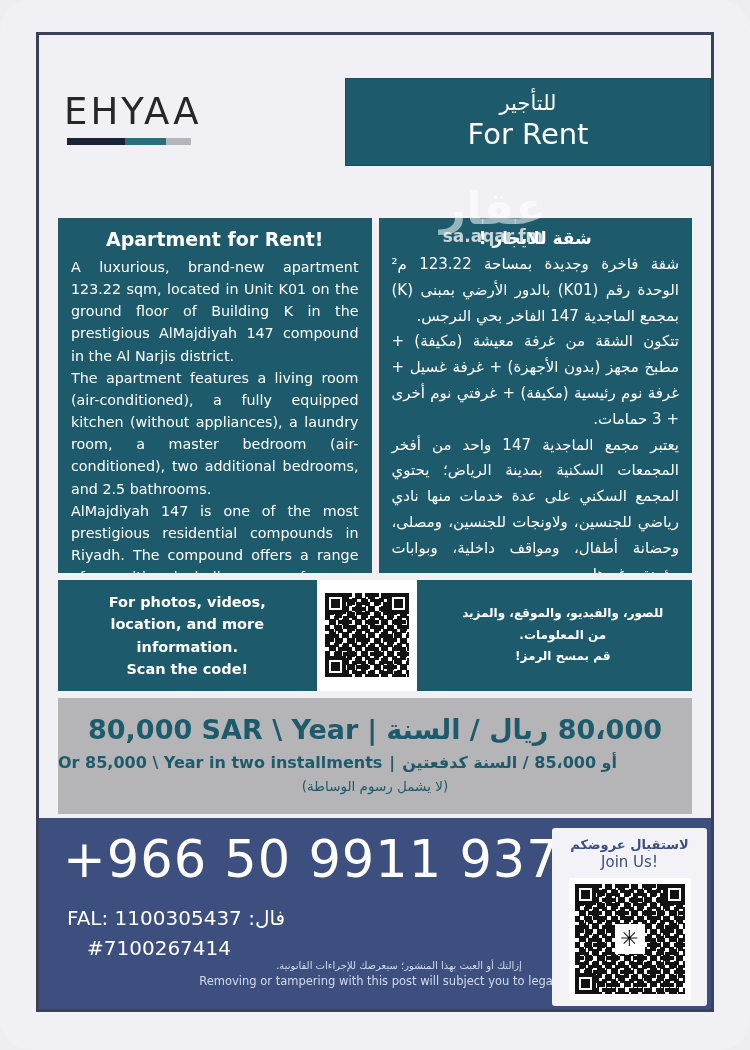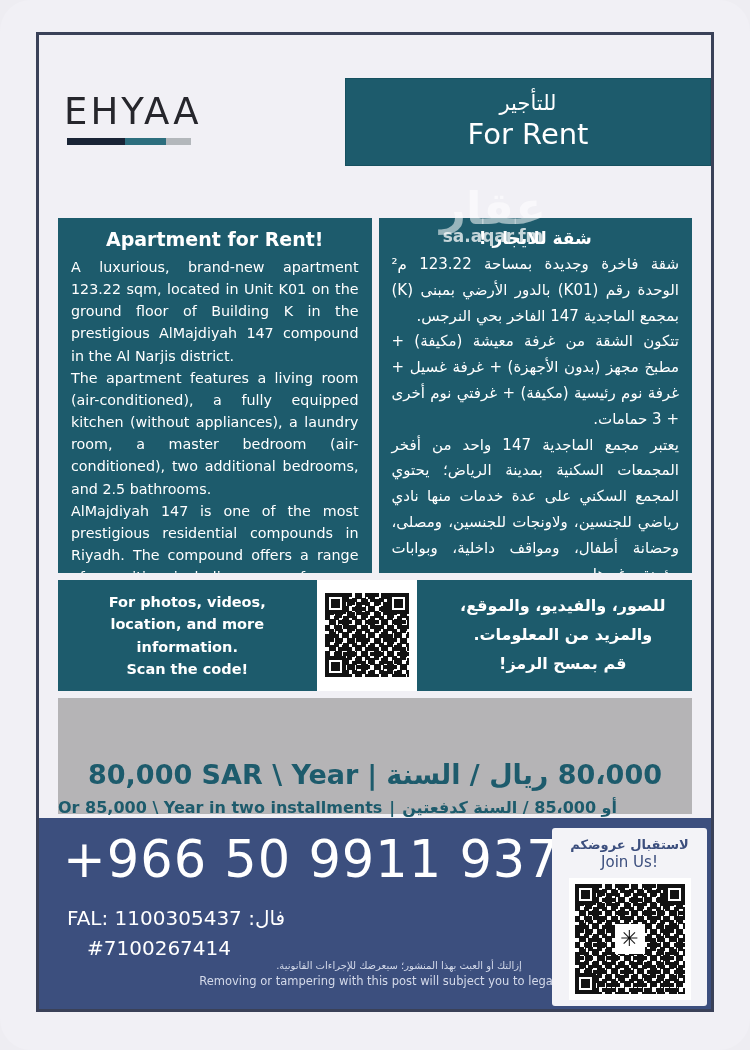--- a/index.html
+++ b/index.html
@@ -65,21 +65,21 @@
   
   .qr-band {
     position:absolute; left:58px; top:580px; width:634px; height:111px;
     background:#1d5b6c; display:flex; color:#fff;
   }
   .qr-band-side {
     flex:1; display:flex; flex-direction:column; align-items:center; justify-content:center;
     padding:6px 20px; text-align:center; font-weight:bold;
   }
   .qr-band-en { font-size:14.5px; line-height:1.55; }
-  .qr-band-ar { font-size:16px; line-height:1.8;padding-left:37px; }
+  .qr-band-ar { font-size:12px; line-height:1.8;padding-left:37px; }
   .qr-card { width:100px; background:#ffffff; position:relative; }
 
   
   .qr { position:relative; background:#ffffff; }
   .qr-pattern {
     position:absolute; inset:6px;
     background-image:
       repeating-conic-gradient(#121212 0% 25%, transparent 25% 50%),
       repeating-conic-gradient(#121212 0% 25%, transparent 25% 50%);
     background-size:9px 9px, 13px 13px;
@@ -98,21 +98,21 @@
   }
   .qr-mid { position:absolute; left:2px; top:7px; width:96px; height:96px; }
 
   
   .price-band {
     position:absolute; left:58px; top:698px; width:634px; height:116px;
     background:#b5b4b6; color:#1d5b6c; text-align:center; padding-top:16px;
   }
   .price-main {
     font-size:27px; font-weight:bold;
-    display:flex; justify-content:center; align-items:baseline; gap:9px;margin-top:45px;
+    display:flex; justify-content:center; align-items:baseline; gap:9px;
   }
   .price-alt {
     font-size:16px; font-weight:bold; margin-top:8px;
     display:flex; justify-content:flex-start; align-items:baseline; gap:7px;
   }
   .price-note { font-size:13.5px; margin-top:6px; }
 
   
   .footer {
     position:absolute; left:39px; top:818px; width:672px; height:191px;

